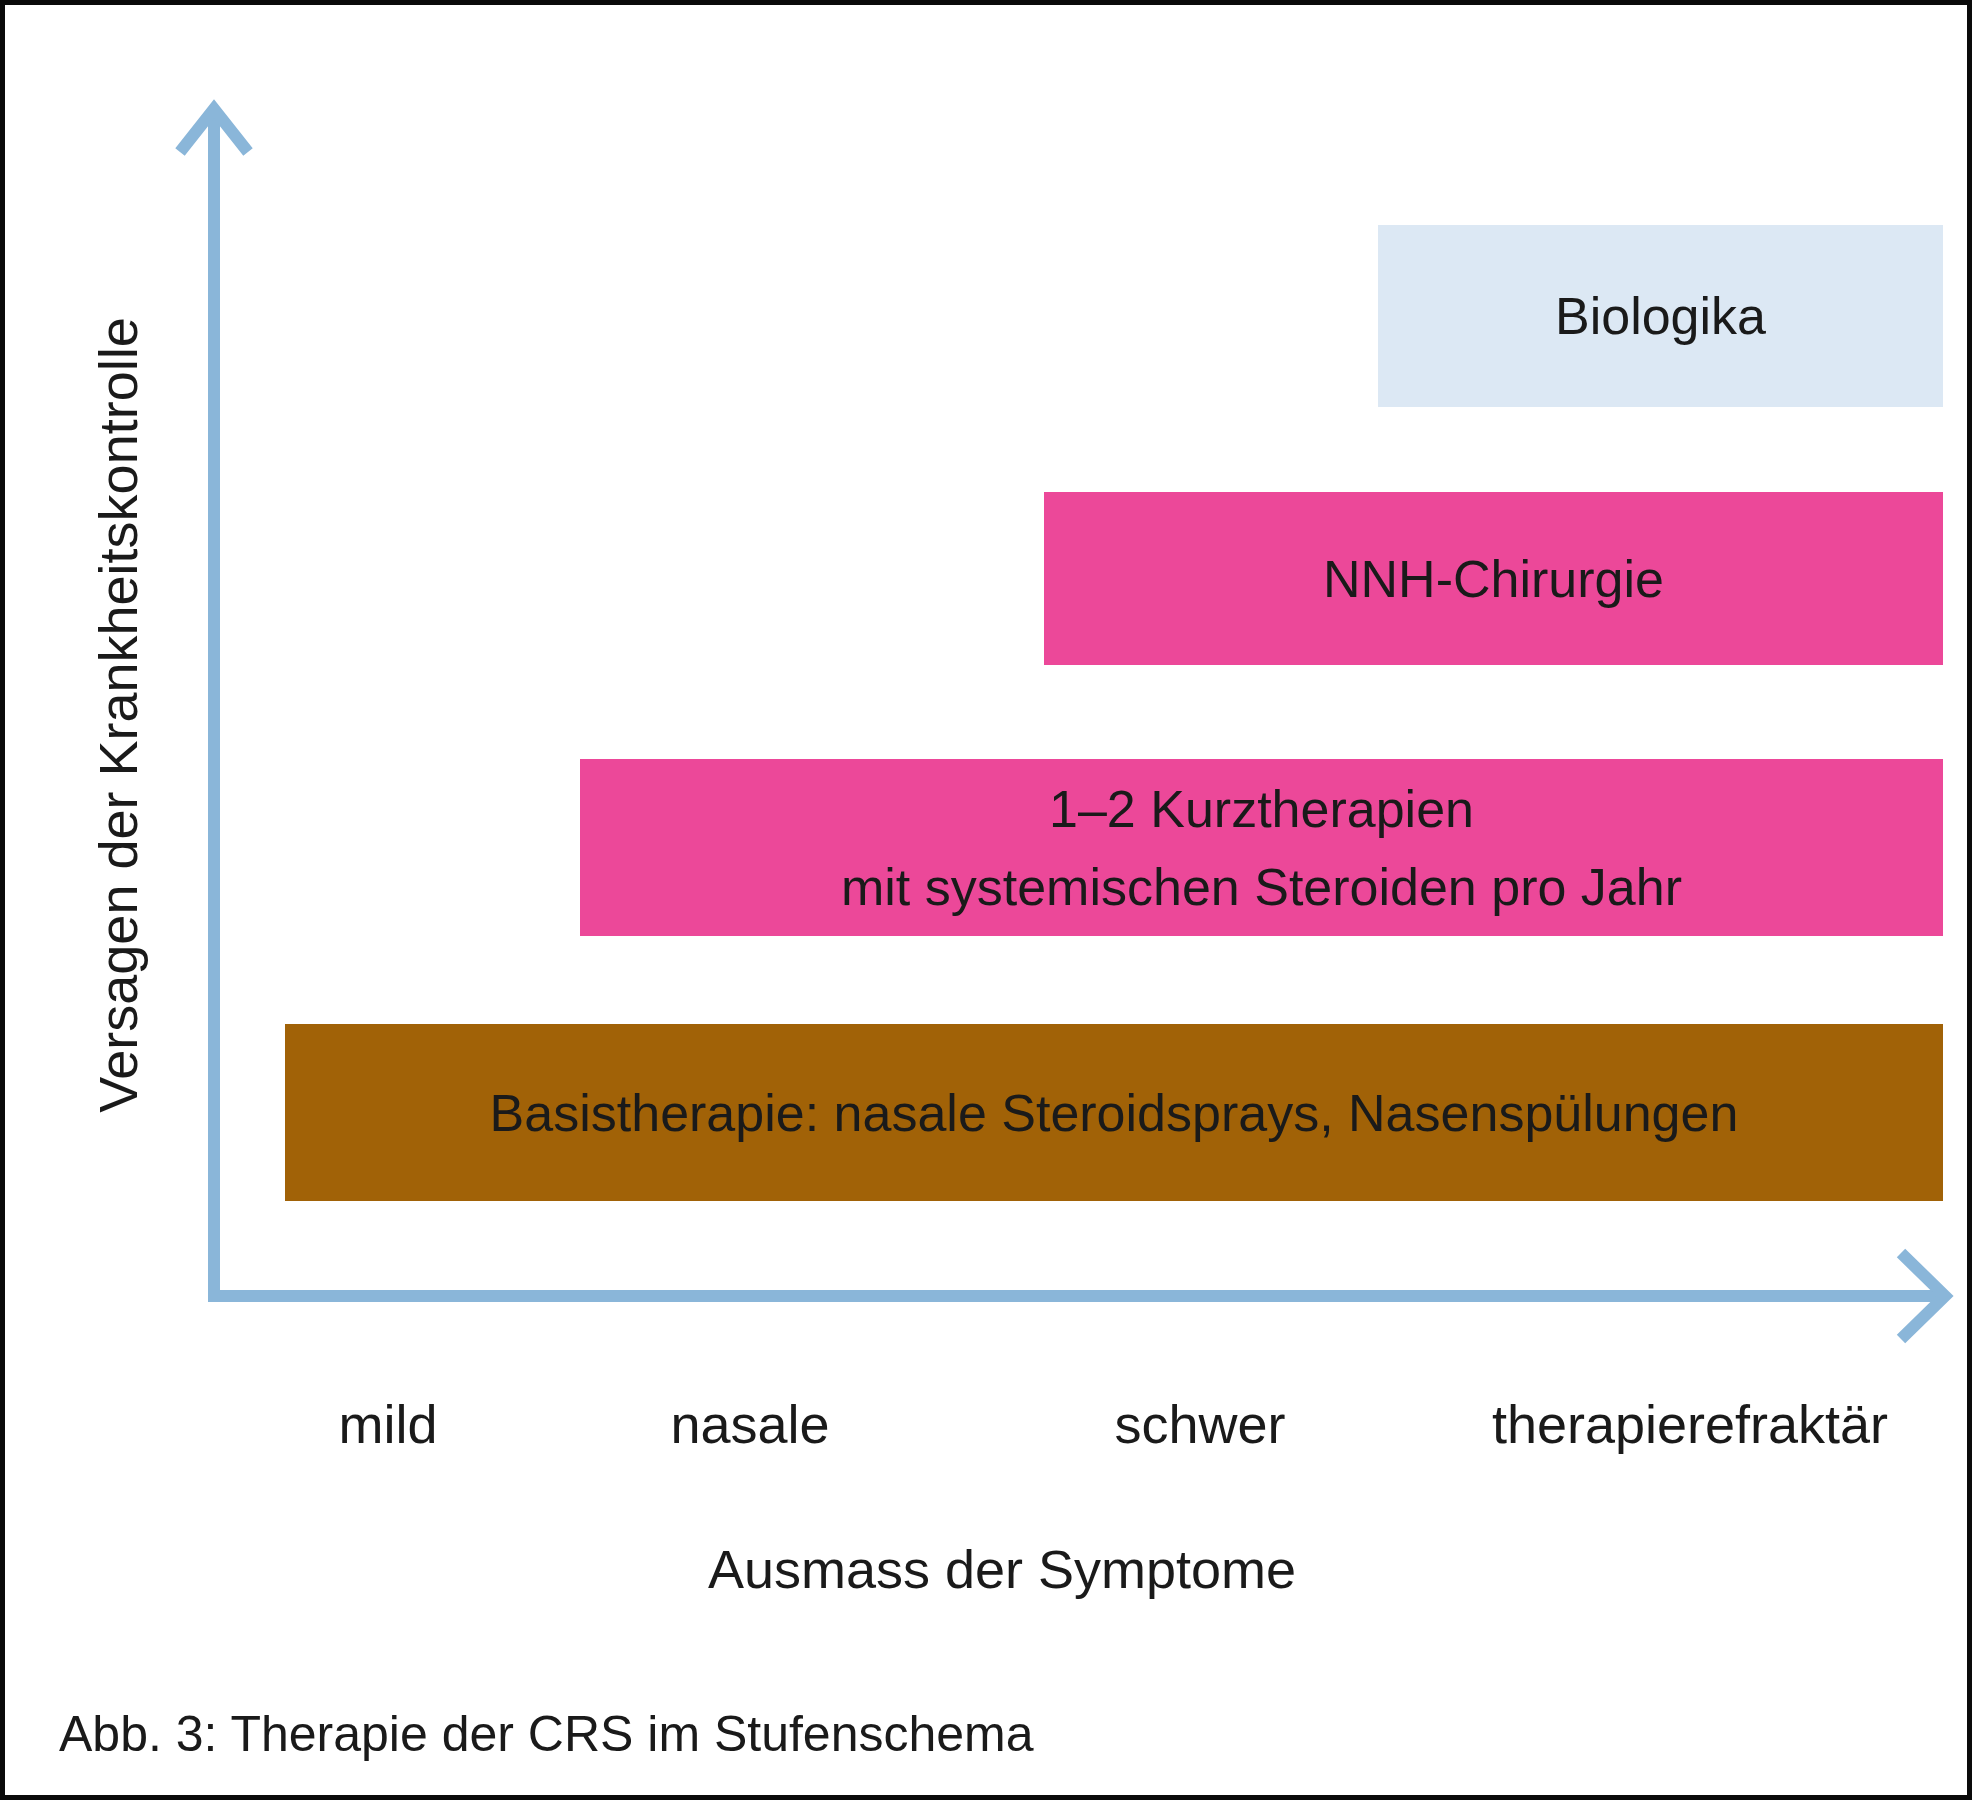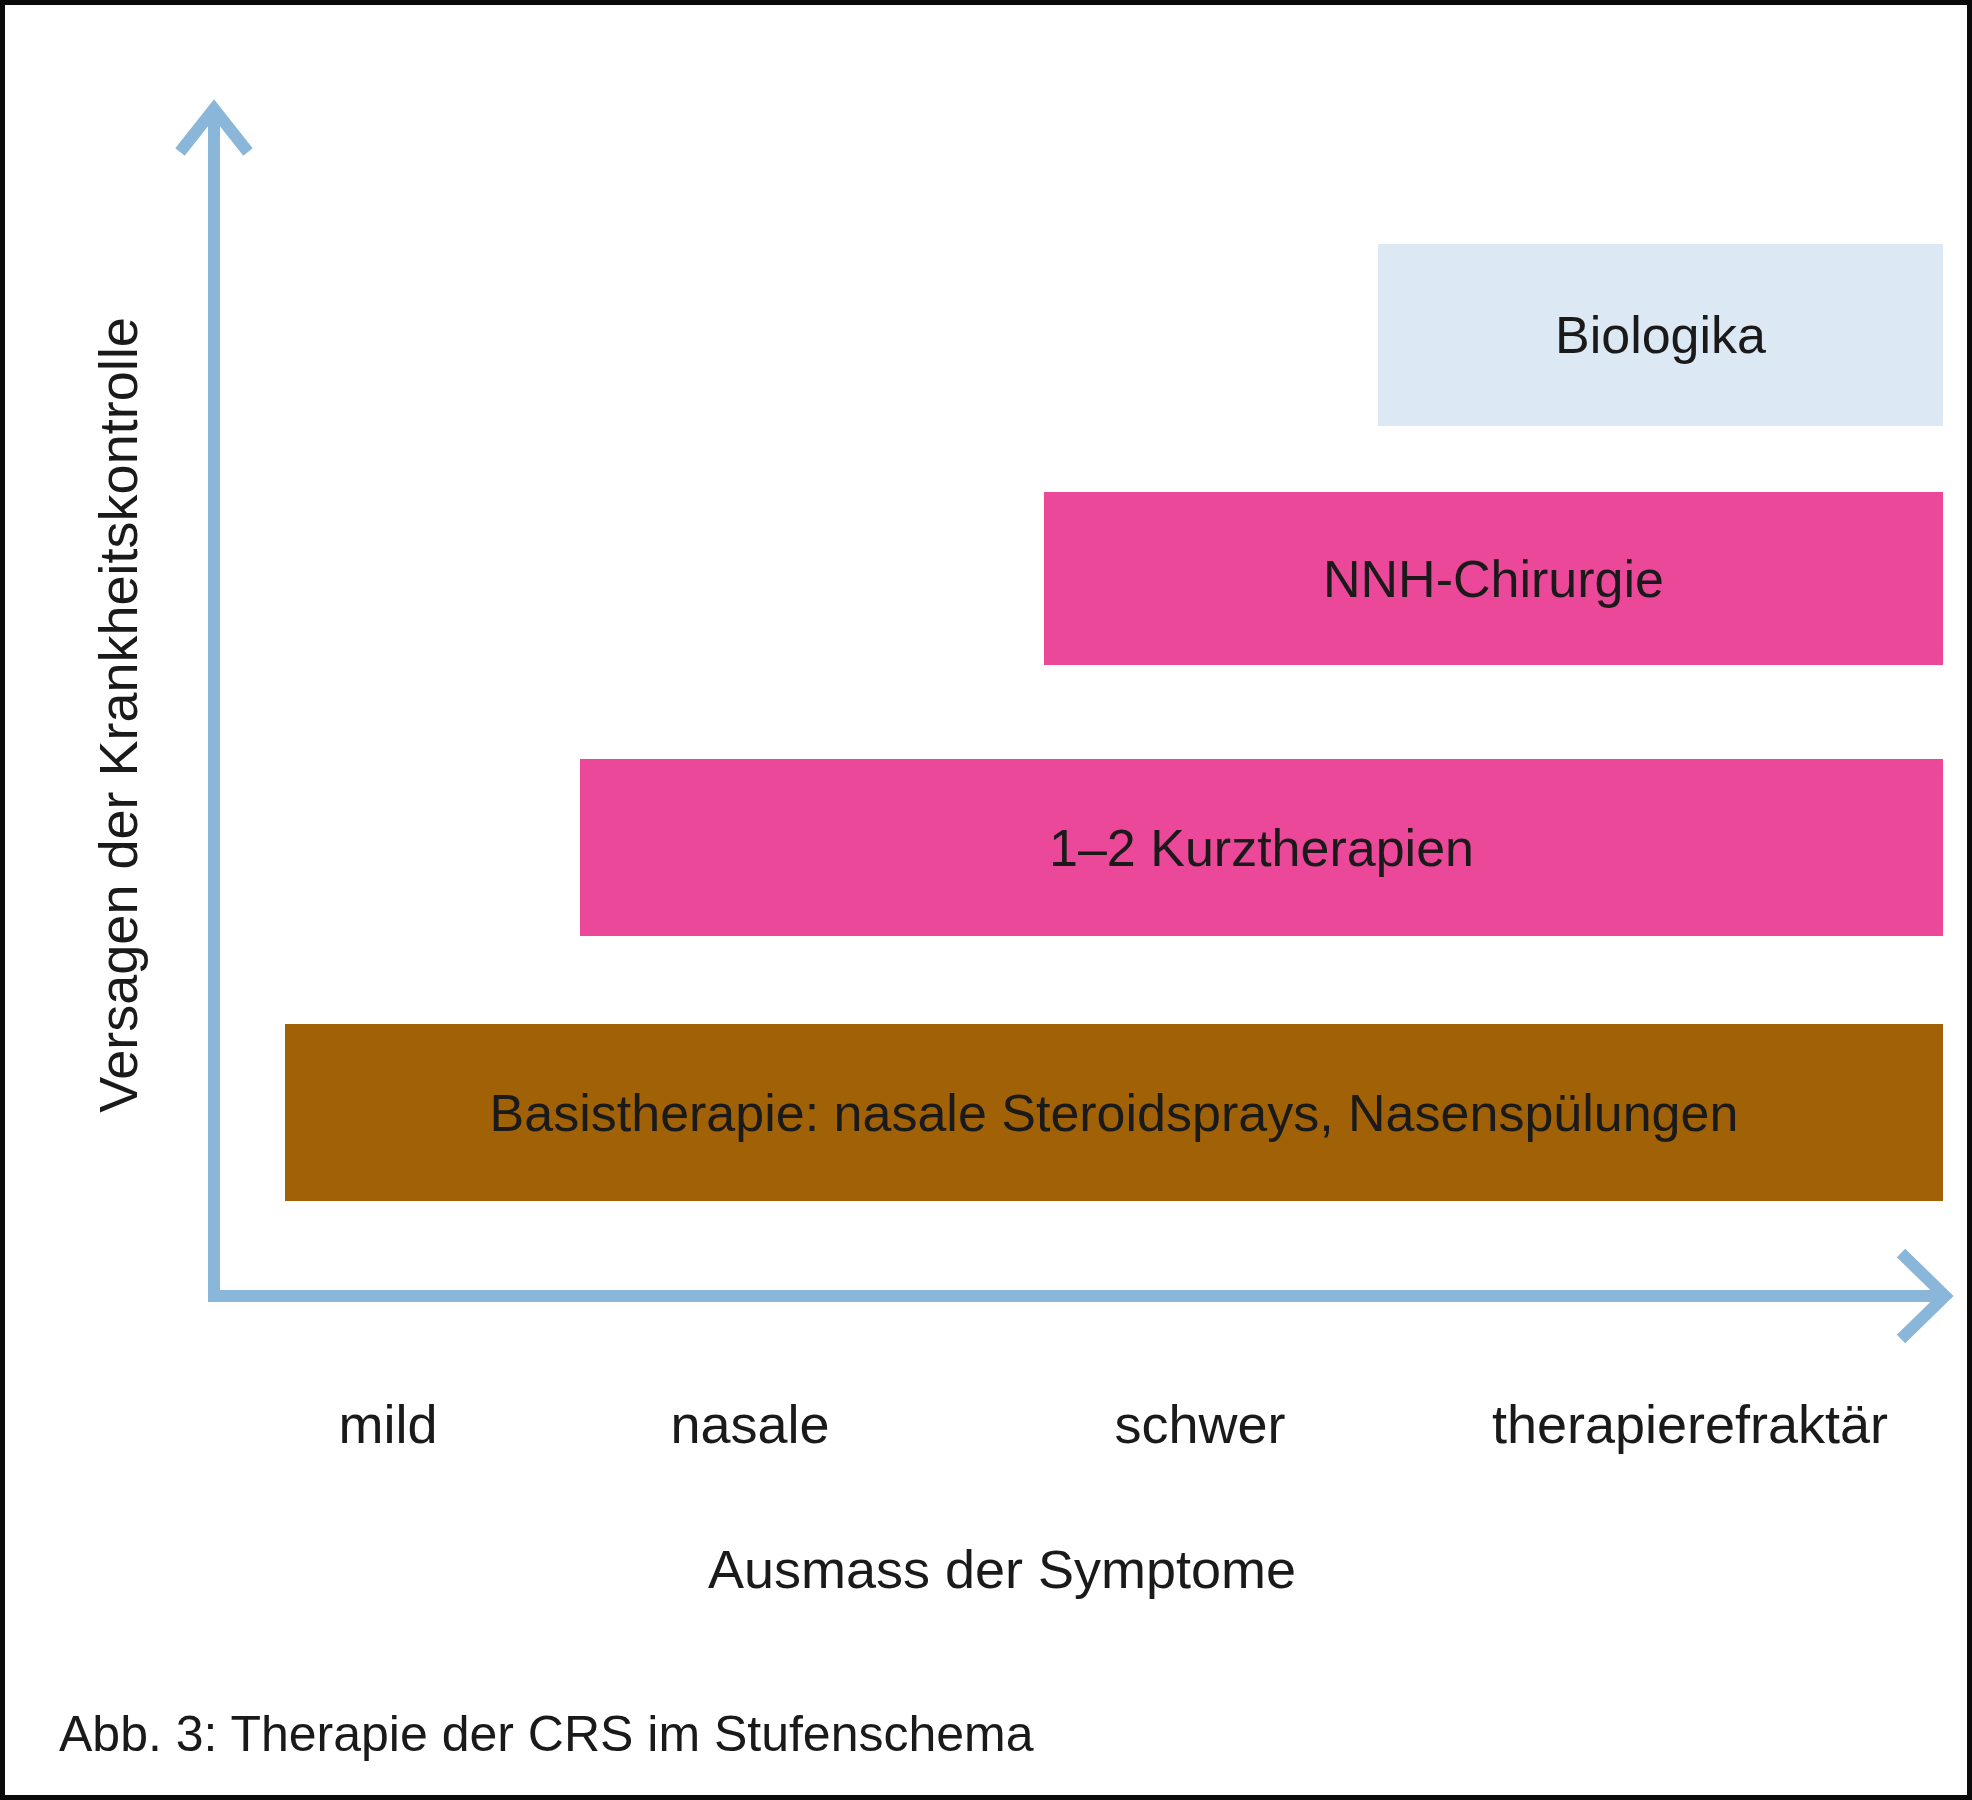--- a/index.html
+++ b/index.html
@@ -26,21 +26,21 @@
     align-items: center;
     justify-content: center;
     text-align: center;
     font-size: 52px;
     line-height: 1.5;
     color: #1a1a1a;
   }
   .bar-basistherapie { left: 280px; top: 1019px; width: 1658px; height: 177px; background: #a16207; }
   .bar-kurztherapien { left: 575px; top: 754px; width: 1363px; height: 177px; background: #ec4899; }
   .bar-nnh           { left: 1039px; top: 487px; width: 899px; height: 173px; background: #ec4899; }
-  .bar-biologika     { left: 1373px; top: 220px; width: 565px; height: 182px; background: #dce8f4; margin-top: 19px; }
+  .bar-biologika     { left: 1373px; top: 220px; width: 565px; height: 182px; background: #dce8f4; }
   .y-axis-label {
     position: absolute;
     left: 113px; top: 710px;
     transform: translate(-50%, -50%) rotate(-90deg);
     white-space: nowrap;
     font-size: 54px;
   }
   .x-tick {
     position: absolute;
     top: 1388px;
@@ -85,20 +85,21 @@
   <div class="bar bar-biologika">
     <div>Biologika</div>
   </div>
 
   <div class="bar bar-nnh">
     <div>NNH-Chirurgie</div>
   </div>
 
   <div class="bar bar-kurztherapien">
     <div>1–2 Kurztherapien</div>
+    <div>mit systemischen Steroiden pro Jahr</div>
   </div>
 
   <div class="bar bar-basistherapie">
     <div>Basistherapie: nasale Steroidsprays, Nasenspülungen</div>
   </div>
 
   <div class="x-tick x-tick-mild">mild</div>
   <div class="x-tick x-tick-moderat">nasale</div>
   <div class="x-tick x-tick-schwer">schwer</div>
   <div class="x-tick x-tick-therapierefraktaer">therapierefraktär</div>

